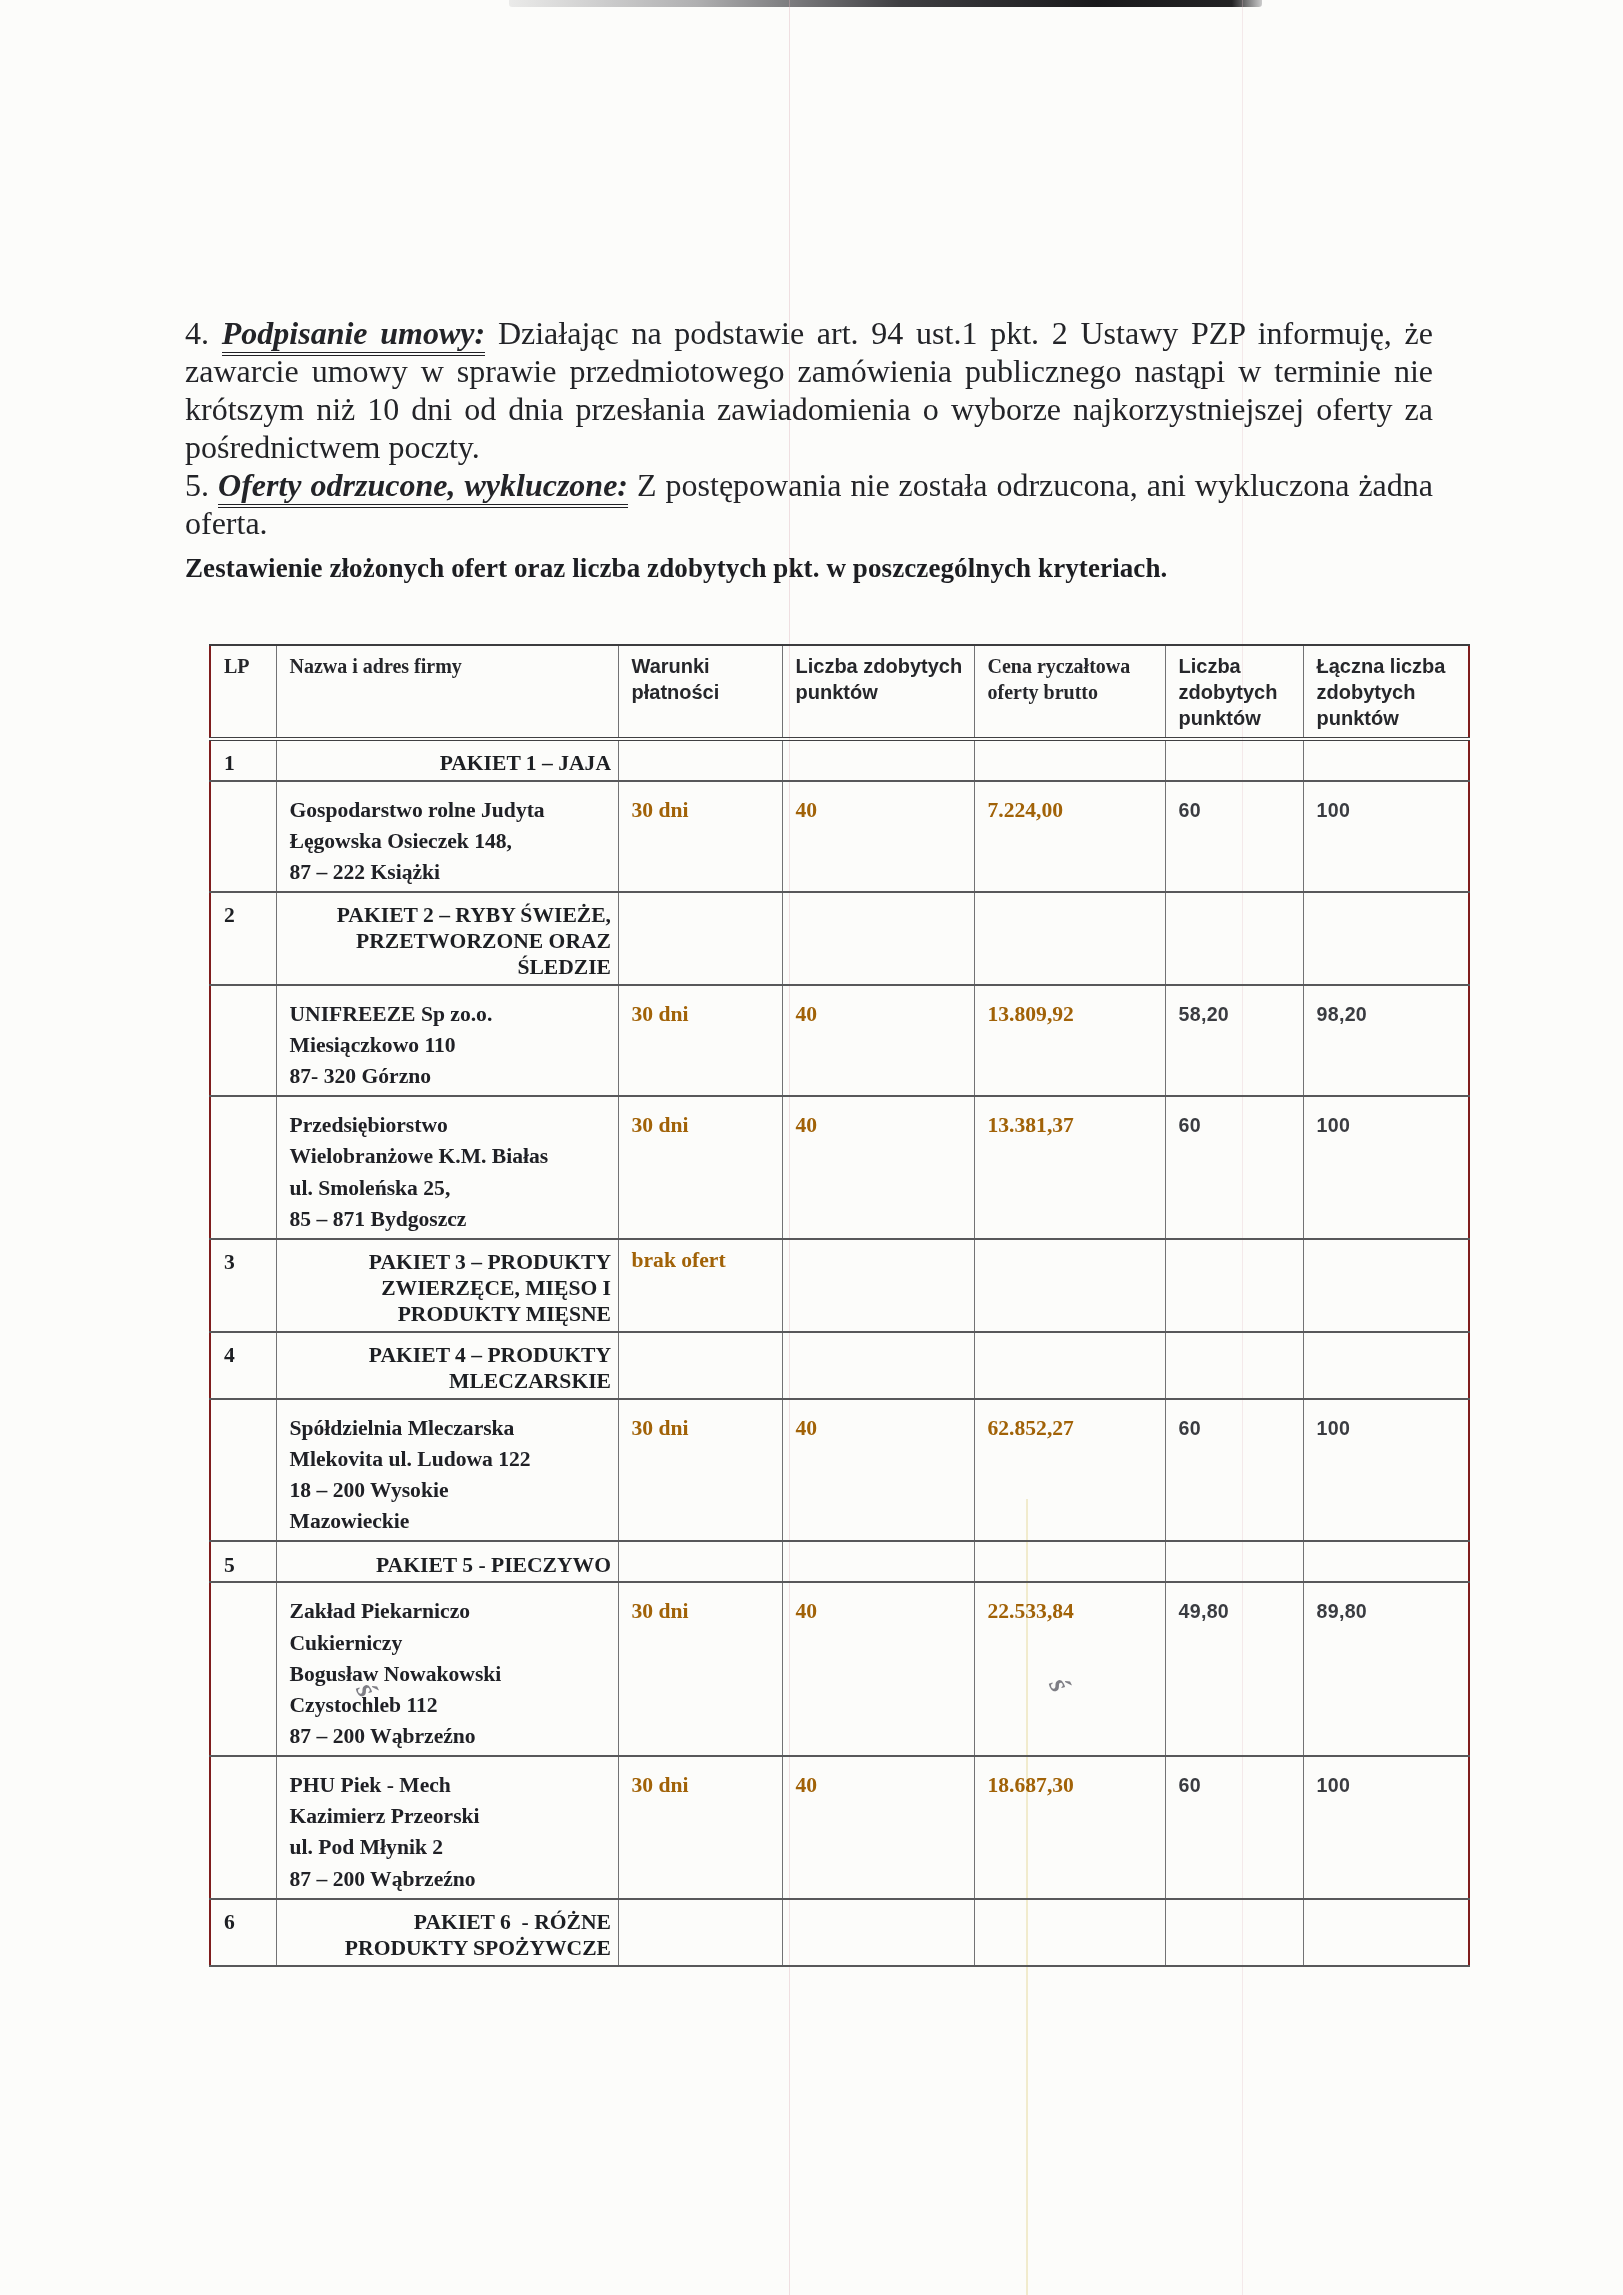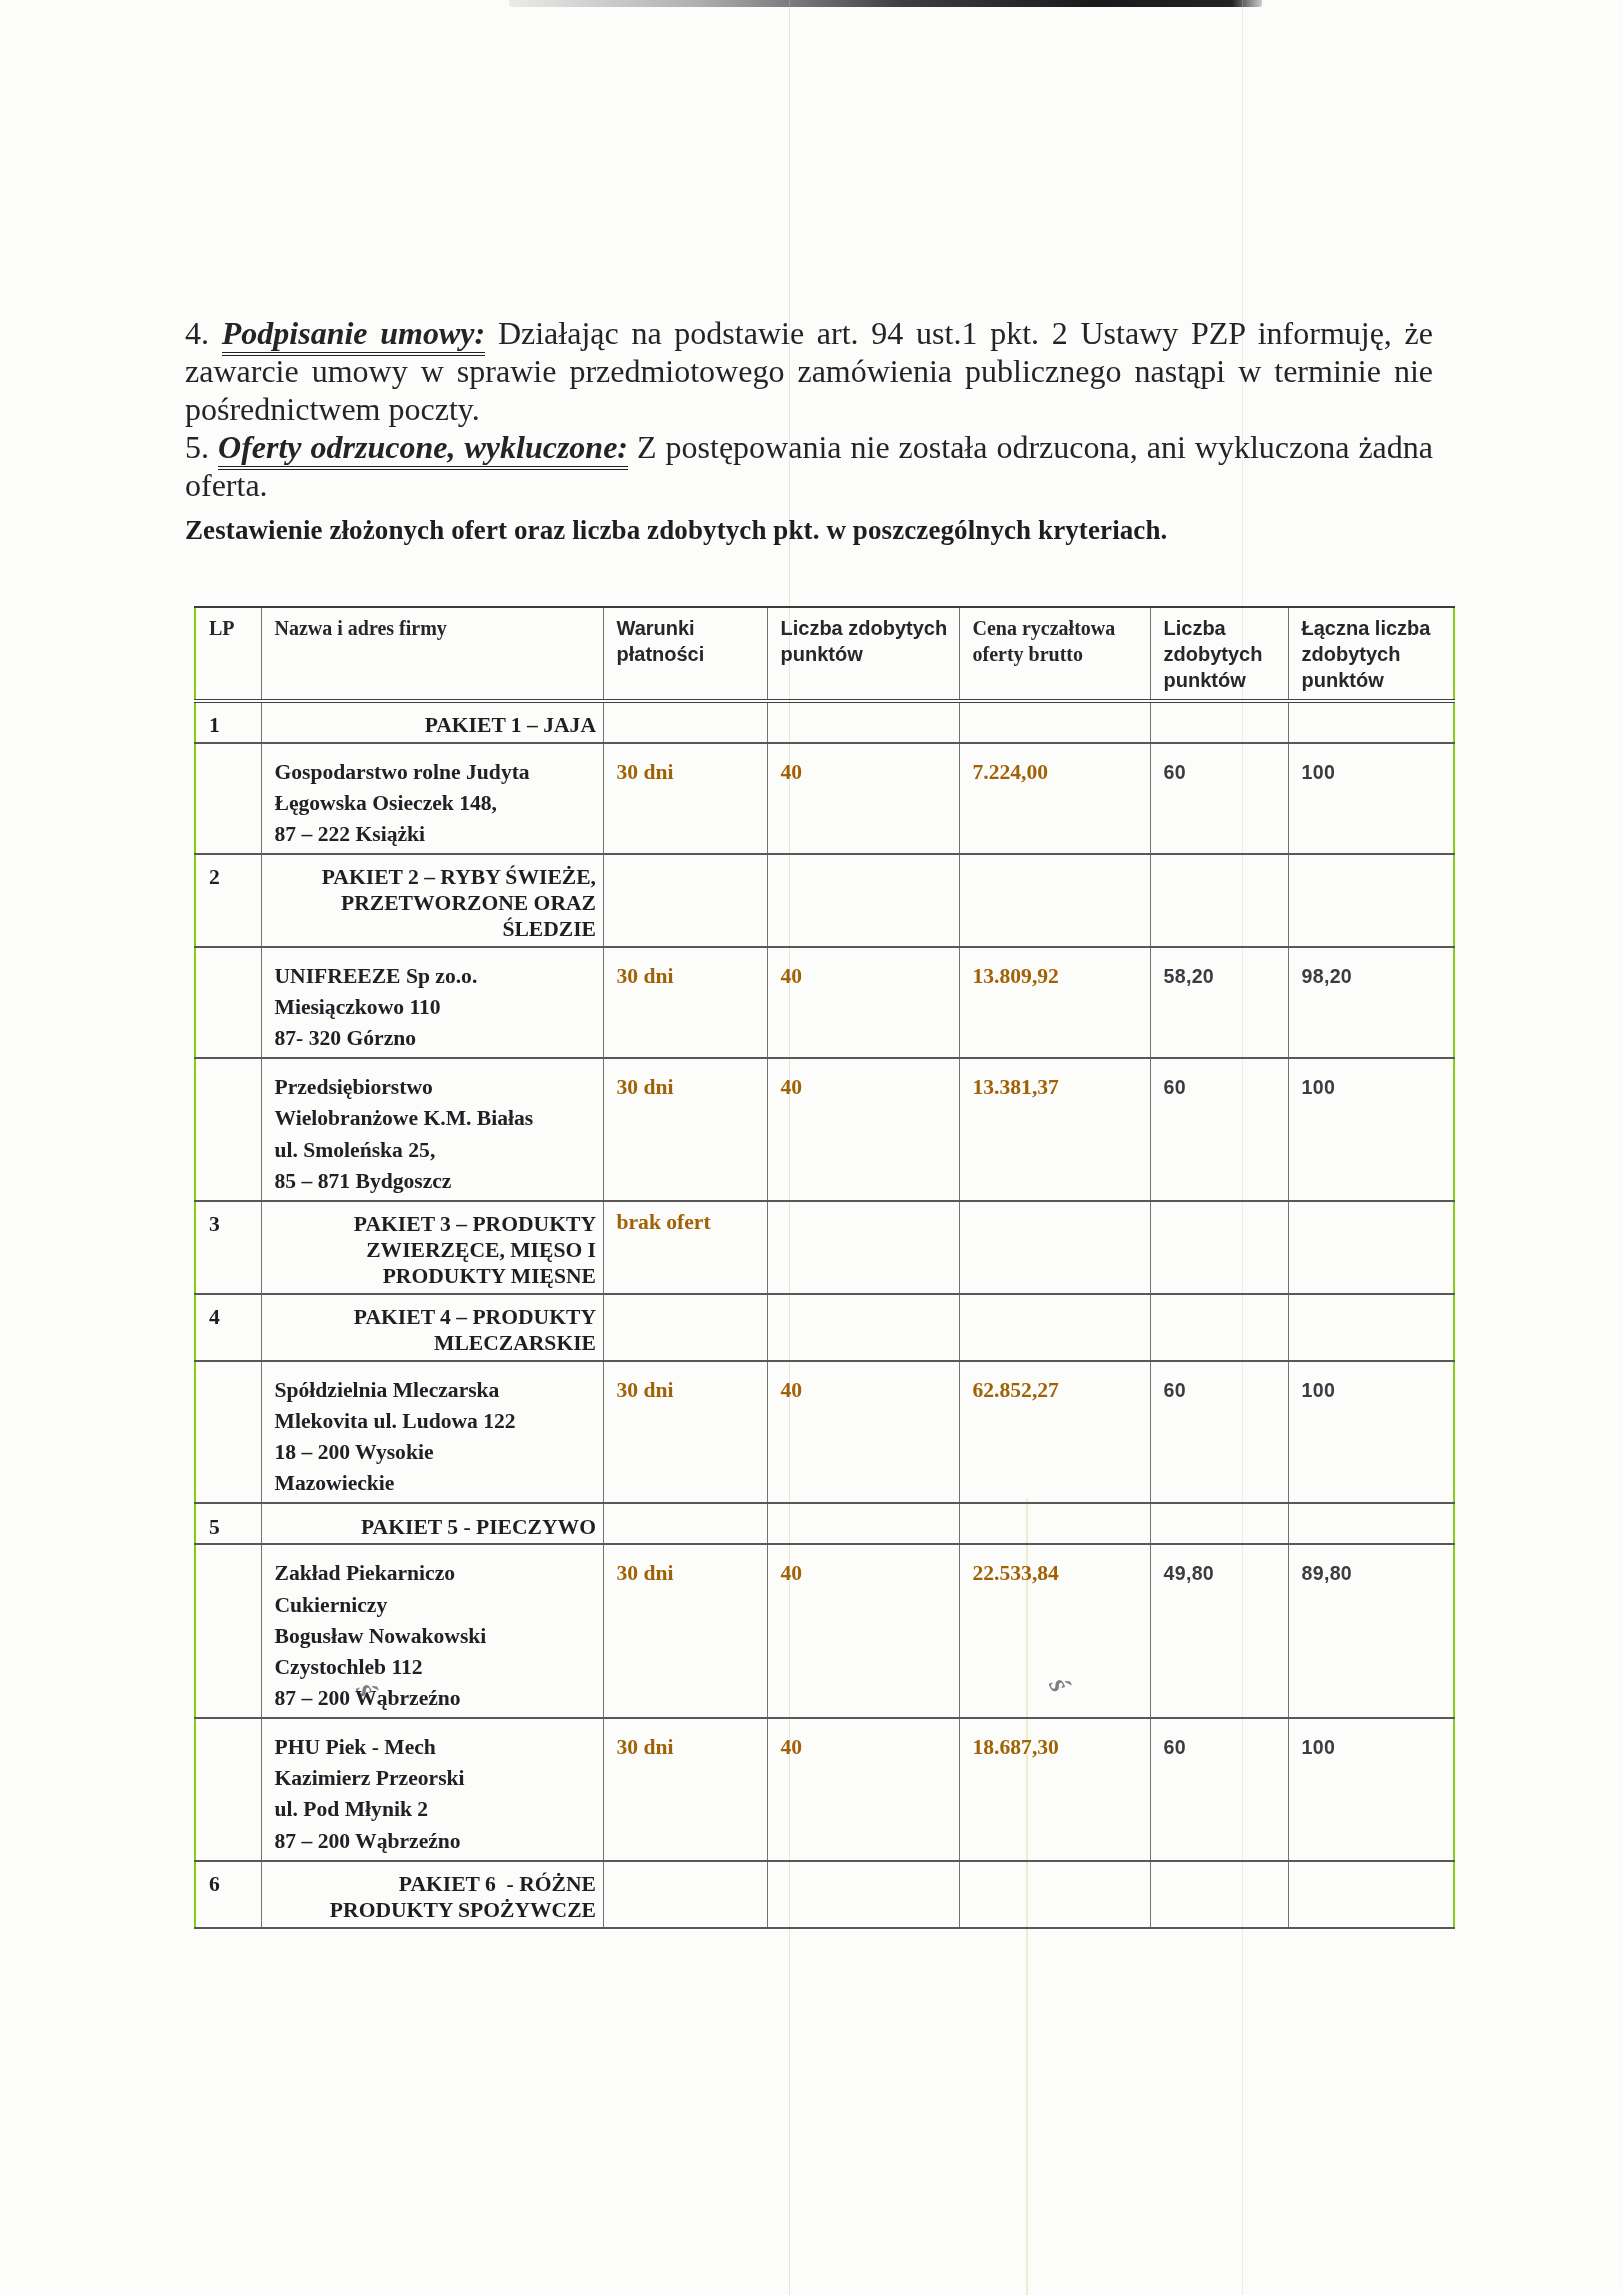--- a/index.html
+++ b/index.html
@@ -38,23 +38,23 @@
   .content{position:absolute;left:185px;top:314px;width:1248px;}
   .bline{font-size:32px;line-height:38px;color:#232428;}
   .bline.just{text-align:justify;text-align-last:justify;}
   .emph{font-weight:bold;font-style:italic;border-bottom:4.6px double #202024;padding-bottom:0.7px;}
   .section-heading{
     margin-top:10.5px;font-size:27px;font-weight:bold;line-height:31px;
     letter-spacing:0.1px;color:#1d1e22;
   }
   
   table.offers{
-    margin-top:60px;margin-left:9px;
+    margin-top:60px;margin-left:24px;
     width:1259px;table-layout:fixed;border-collapse:collapse;
-    border:2px solid #84cc16;
+    border:2px solid #7f1d1d;
   }
   .offers th,.offers td{
     vertical-align:top;
     border-left:1.3px solid #727274;border-right:1.3px solid #727274;
     border-top:2px solid #58585a;border-bottom:2px solid #58585a;
     overflow:hidden;
   }
   .offers thead th{
     border-top:2px solid #3c3c3e;
     border-bottom:4.6px double #404042;
@@ -86,20 +86,21 @@
   <div class="streak streak-a"></div>
   <div class="streak streak-b"></div>
   <div class="streak streak-c"></div>
   <span class="mark mark-1">ś</span>
   <span class="mark mark-2">ś</span>
 
   <div class="content">
     <div id="intro">
         <div class="bline just"><span class="pfx">4. </span><span class="emph">Podpisanie umowy:</span><span class="rest"> Działając na podstawie art. 94 ust.1 pkt. 2 Ustawy PZP informuję, że</span></div>
         <div class="bline just"><span class="rest">zawarcie umowy w sprawie przedmiotowego zamówienia publicznego nastąpi w terminie nie</span></div>
+        <div class="bline just"><span class="rest">krótszym niż 10 dni od dnia przesłania zawiadomienia o wyborze najkorzystniejszej oferty za</span></div>
         <div class="bline"><span class="rest">pośrednictwem poczty.</span></div>
         <div class="bline just"><span class="pfx">5. </span><span class="emph">Oferty odrzucone, wykluczone:</span><span class="rest"> Z postępowania nie została odrzucona, ani wykluczona żadna</span></div>
         <div class="bline"><span class="rest">oferta.</span></div>
       </div>
     <div class="section-heading">Zestawienie złożonych ofert oraz liczba zdobytych pkt. w poszczególnych kryteriach.</div>
     <table class="offers">
       <colgroup>
         <col style="width:66px">
           <col style="width:342px">
           <col style="width:164px">

